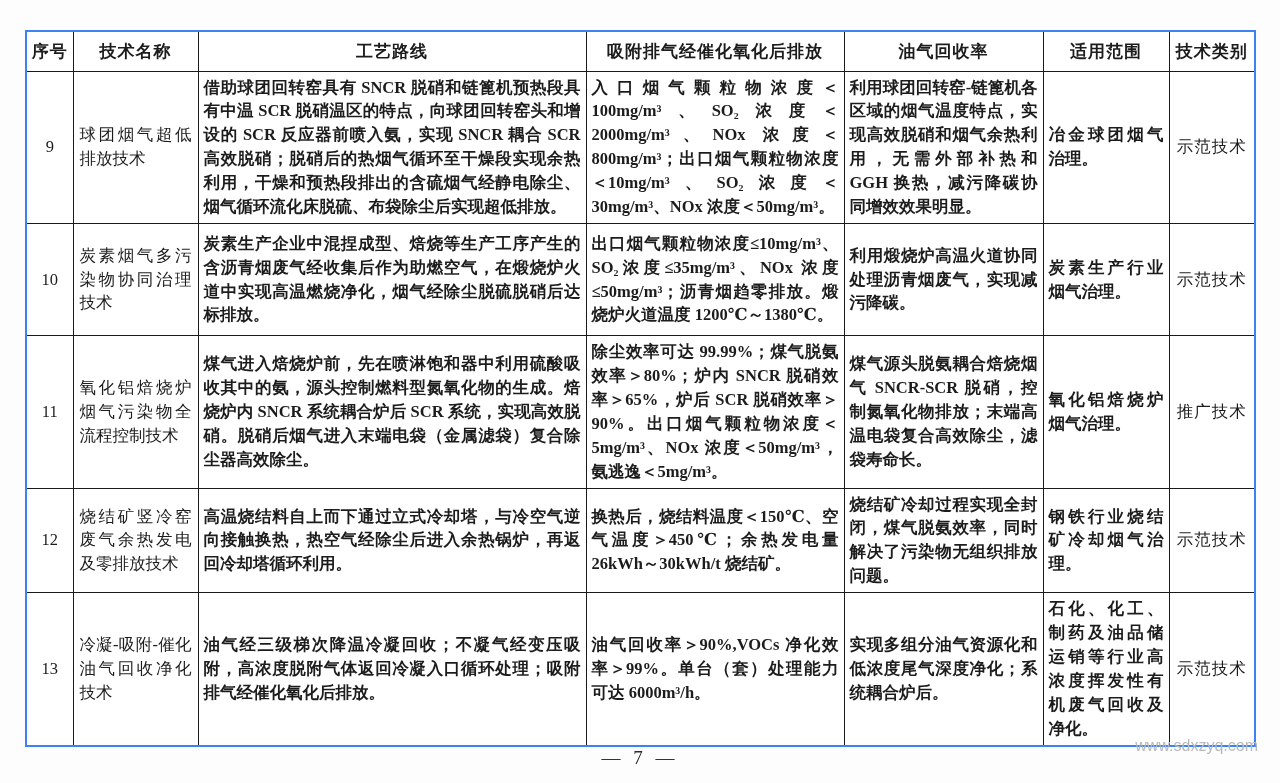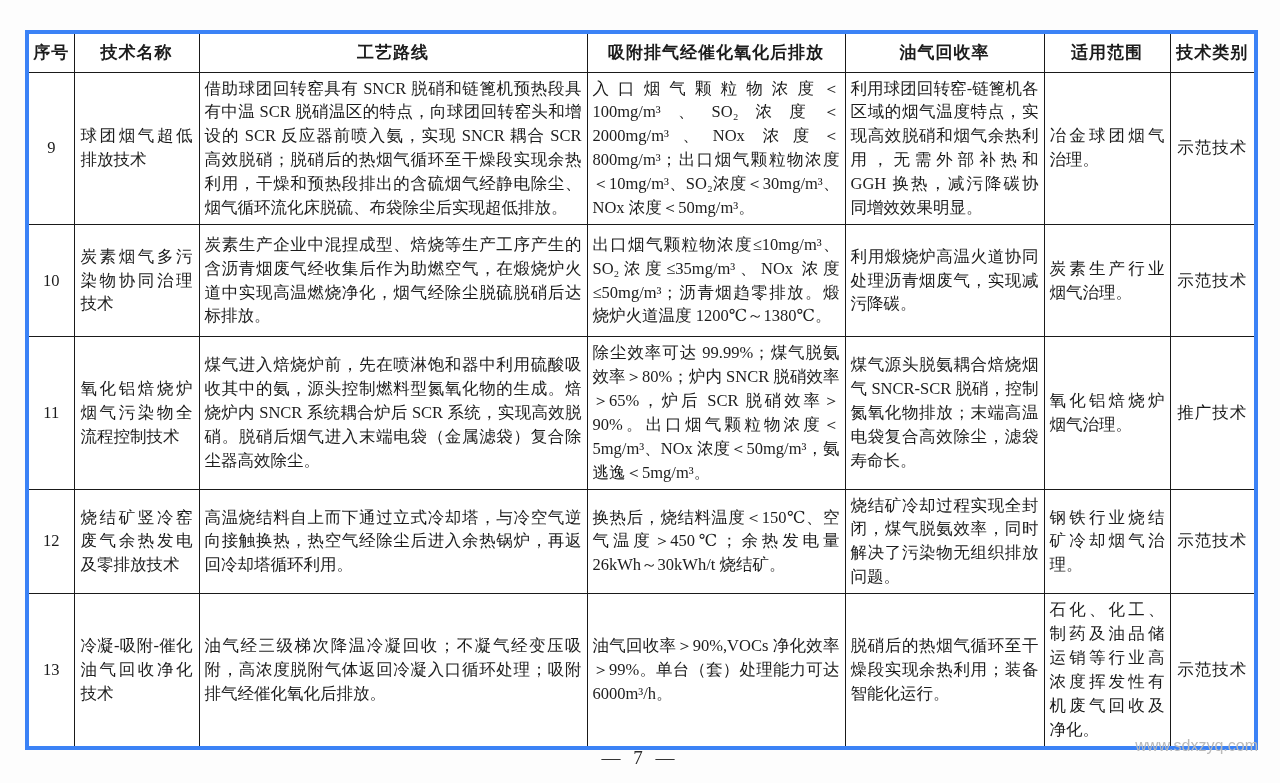--- a/index.html
+++ b/index.html
@@ -19,40 +19,40 @@
     left: 25px; top: 30px;
     width: 1229px;
     border-collapse: collapse;
     table-layout: fixed;
     background: #fff;
   }
   table.tech-table, .tech-table th, .tech-table td {
     border: 1px solid #1a1a1a;
   }
   table.tech-table {
-    border: 4px solid #3b82f6;
+    border: 2px solid #3b82f6;
   }
   .tech-table th {
     font-size: 17px;
     font-weight: bold;
     height: 40px;
     text-align: center;
     vertical-align: middle;
     padding: 2px 4px;
     letter-spacing: 1px;
   }
   .tech-table td {
     font-size: 16.5px;
     line-height: 1.45;
     vertical-align: middle;
     padding: 4px 5px;
   }
   td.c-no { text-align: center; }
   td.c-name { text-align: justify; text-align-last: left; padding-left: 6px; padding-right: 6px; font-family: Liberation Serif, serif; }
-  td.c-process, td.c-indicators, td.c-features, td.c-scope { text-align: justify; text-align-last: left; }
+  td.c-process, td.c-indicators, td.c-features, td.c-scope { text-align: justify; text-align-last: left; font-weight: bold; }
   td.c-category { text-align: center; letter-spacing: 1px; }
 
   .footer-page {
     position: absolute;
     left: 0; right: 0;
     bottom: 14px;
     text-align: center;
     font-size: 19px;
     color: #2a2a2a;
     letter-spacing: 4px;
@@ -128,21 +128,21 @@
         <td class="c-indicators">换热后，烧结料温度＜150℃、空气温度＞450℃；余热发电量 26kWh～30kWh/t 烧结矿。</td>
         <td class="c-features">烧结矿冷却过程实现全封闭，煤气脱氨效率，同时解决了污染物无组织排放问题。</td>
         <td class="c-scope">钢铁行业烧结矿冷却烟气治理。</td>
         <td class="c-category">示范技术</td>
       </tr>
       <tr style="height:123px">
         <td class="c-no">13</td>
         <td class="c-name">冷凝-吸附-催化油气回收净化技术</td>
         <td class="c-process">油气经三级梯次降温冷凝回收；不凝气经变压吸附，高浓度脱附气体返回冷凝入口循环处理；吸附排气经催化氧化后排放。</td>
         <td class="c-indicators">油气回收率＞90%,VOCs 净化效率＞99%。单台（套）处理能力可达 6000m³/h。</td>
-        <td class="c-features">脱硝后的热烟气循环至干燥段实现余热利用；装备智能化运行。</td>
+        <td class="c-features">实现多组分油气资源化和低浓度尾气深度净化；系统耦合炉后。</td>
         <td class="c-scope">石化、化工、制药及油品储运销等行业高浓度挥发性有机废气回收及净化。</td>
         <td class="c-category">示范技术</td>
       </tr>
     </tbody>
   </table>
 
   <div class="footer-page">— 7 —</div>
   <div class="watermark">www.sdxzyq.com</div>
 
 </div>

